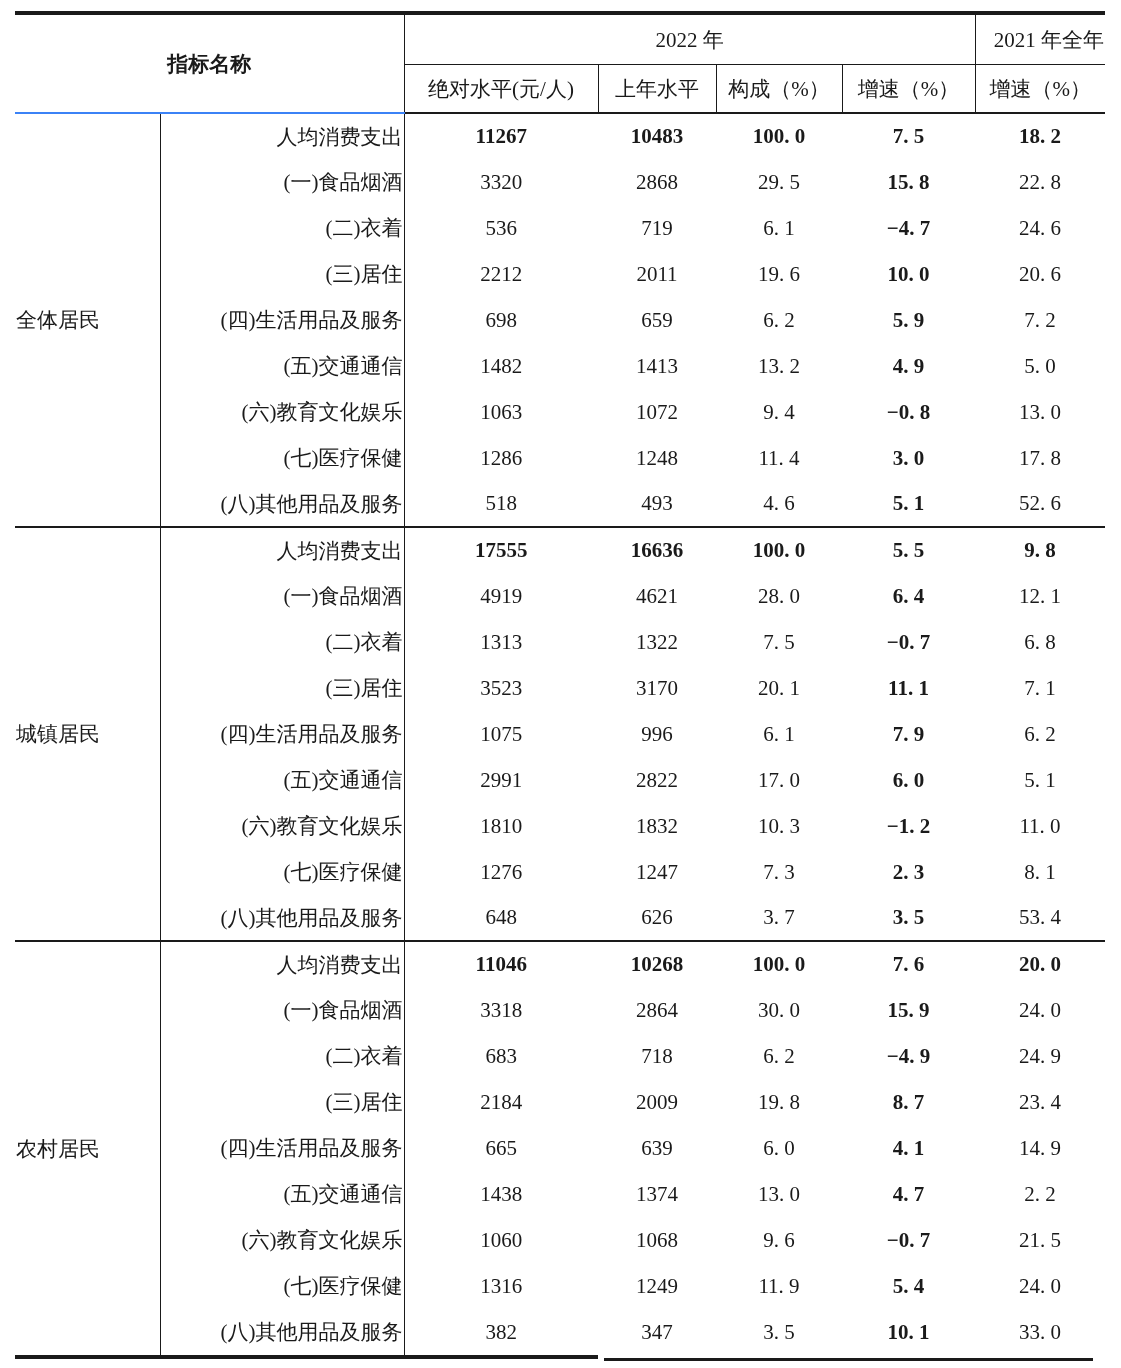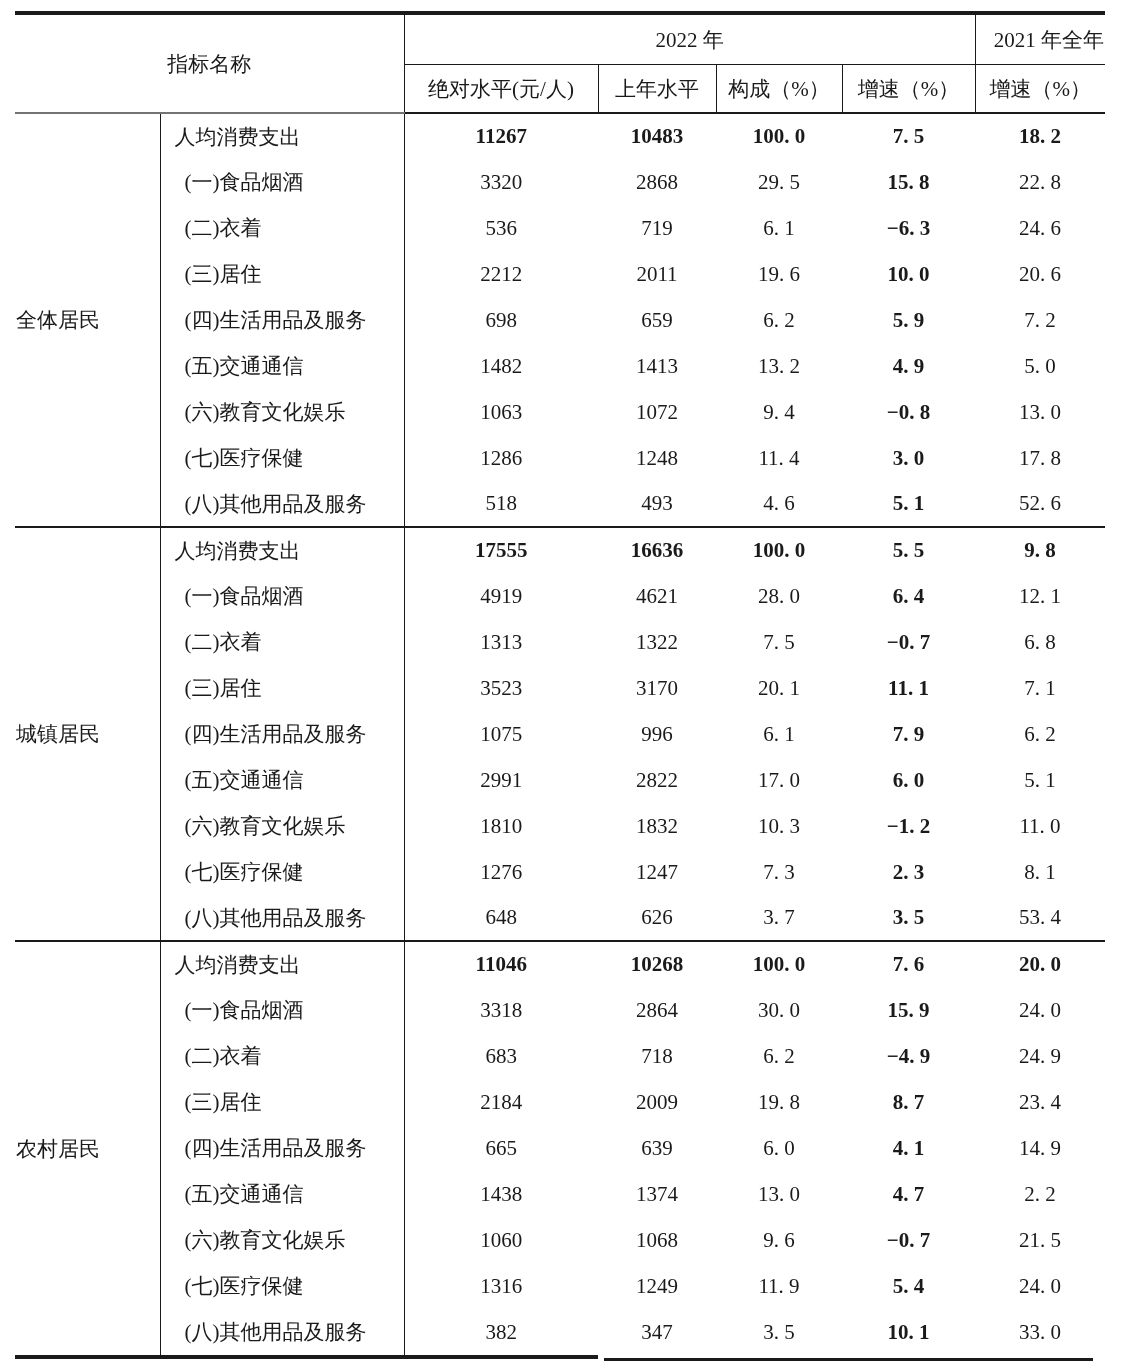--- a/index.html
+++ b/index.html
@@ -29,21 +29,22 @@
     font-weight: normal;
     text-align: center;
     vertical-align: middle;
     border: none;
   }
   thead tr.h1 th { height: 47px; }
   thead tr.h2 th { height: 45px; }
   th.indicator-head {
     border-top: 4px solid #1a1a1a;
     border-right: 1px solid #1a1a1a;
-    border-bottom: 2px solid #737373;
+    border-bottom: 2px solid #3b82f6;
+    font-weight: bold;
   }
   th.y2022-head {
     border-top: 4px solid #1a1a1a;
     border-bottom: 1px solid #1a1a1a;
     border-right: 1px solid #1a1a1a;
   }
   th.y2021-head {
     border-top: 4px solid #1a1a1a;
     border-bottom: 1px solid #1a1a1a;
     text-align: right;
@@ -55,21 +56,21 @@
   thead tr.h2 th:last-child { border-right: none; }
   
   tbody tr { height: 46px; }
   tbody th.group-cell {
     font-weight: normal;
     text-align: left;
     vertical-align: middle;
     border-right: 1px solid #1a1a1a;
   }
   tbody td.label-cell {
-    text-align: left;
+    text-align: right;
     padding-left: 14px;
     border-right: 1px solid #1a1a1a;
     vertical-align: middle;
   }
   tbody td.label-cell.indent { padding-left: 24px; }
   tbody td.value-cell {
     text-align: center;
     vertical-align: middle;
   }
   tbody td.bold, tbody .bold { font-weight: bold; }
@@ -131,21 +132,21 @@
           <td class="value-cell">2868</td>
           <td class="value-cell">29. 5</td>
           <td class="value-cell bold">15. 8</td>
           <td class="value-cell">22. 8</td>
         </tr>
         <tr>
           <td class="label-cell indent">(二)衣着</td>
           <td class="value-cell">536</td>
           <td class="value-cell">719</td>
           <td class="value-cell">6. 1</td>
-          <td class="value-cell bold">−6. 3</td>
+          <td class="value-cell bold">−4. 7</td>
           <td class="value-cell">24. 6</td>
         </tr>
         <tr>
           <td class="label-cell indent">(三)居住</td>
           <td class="value-cell">2212</td>
           <td class="value-cell">2011</td>
           <td class="value-cell">19. 6</td>
           <td class="value-cell bold">10. 0</td>
           <td class="value-cell">20. 6</td>
         </tr>

